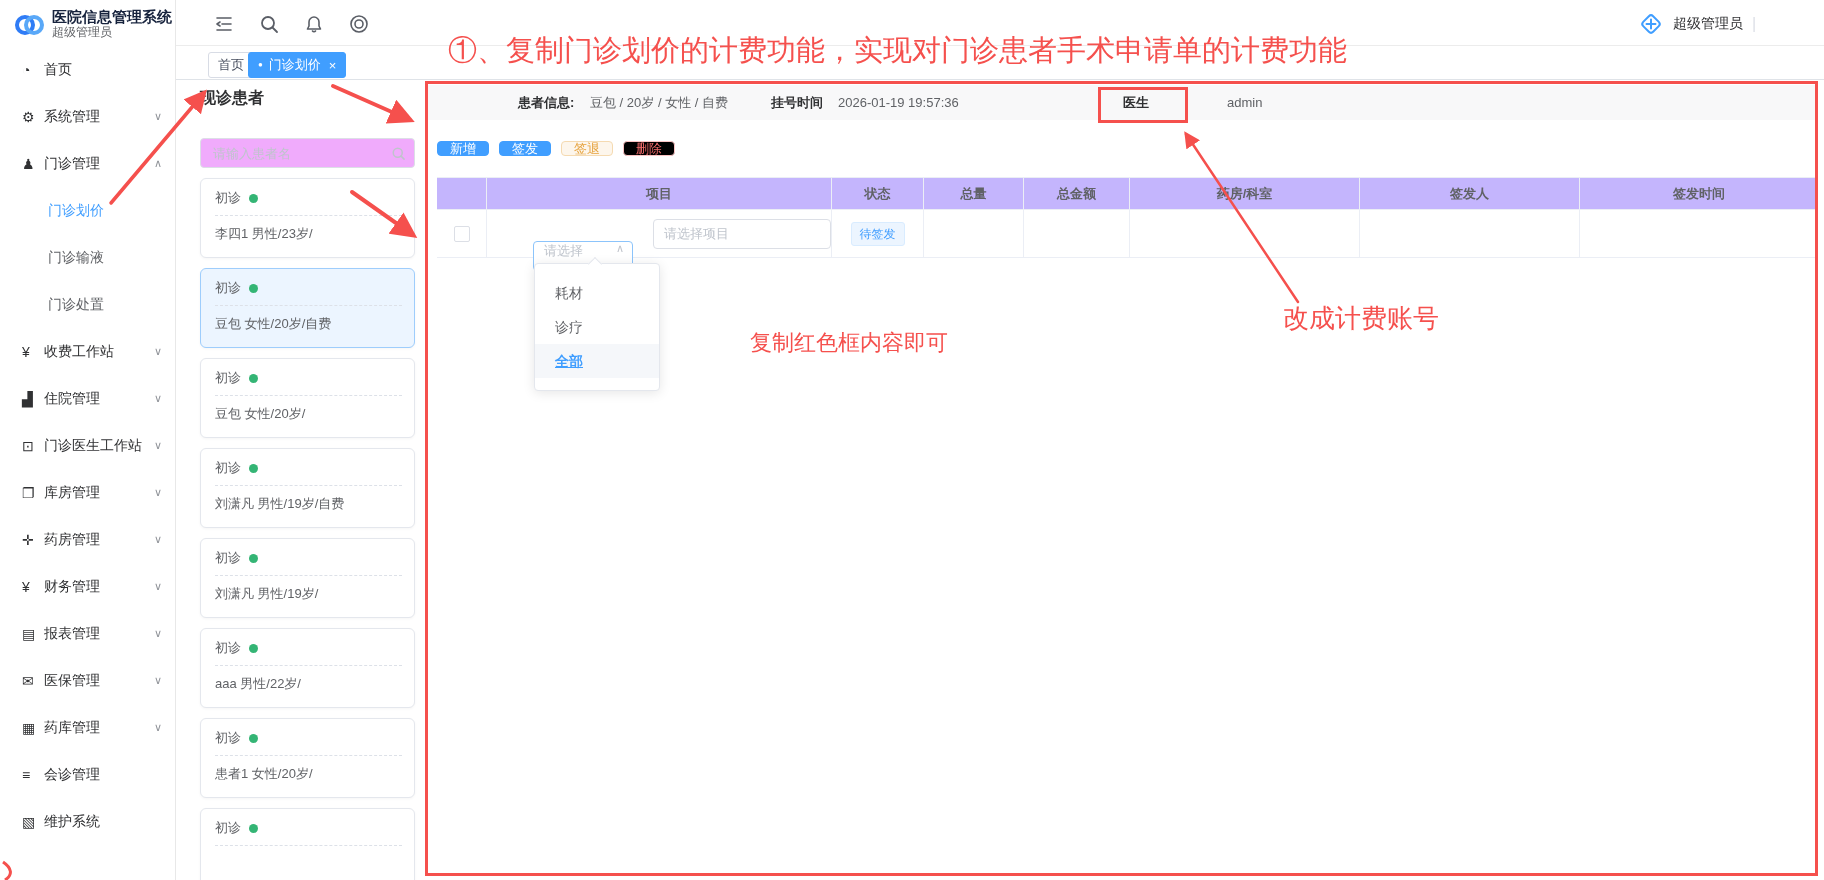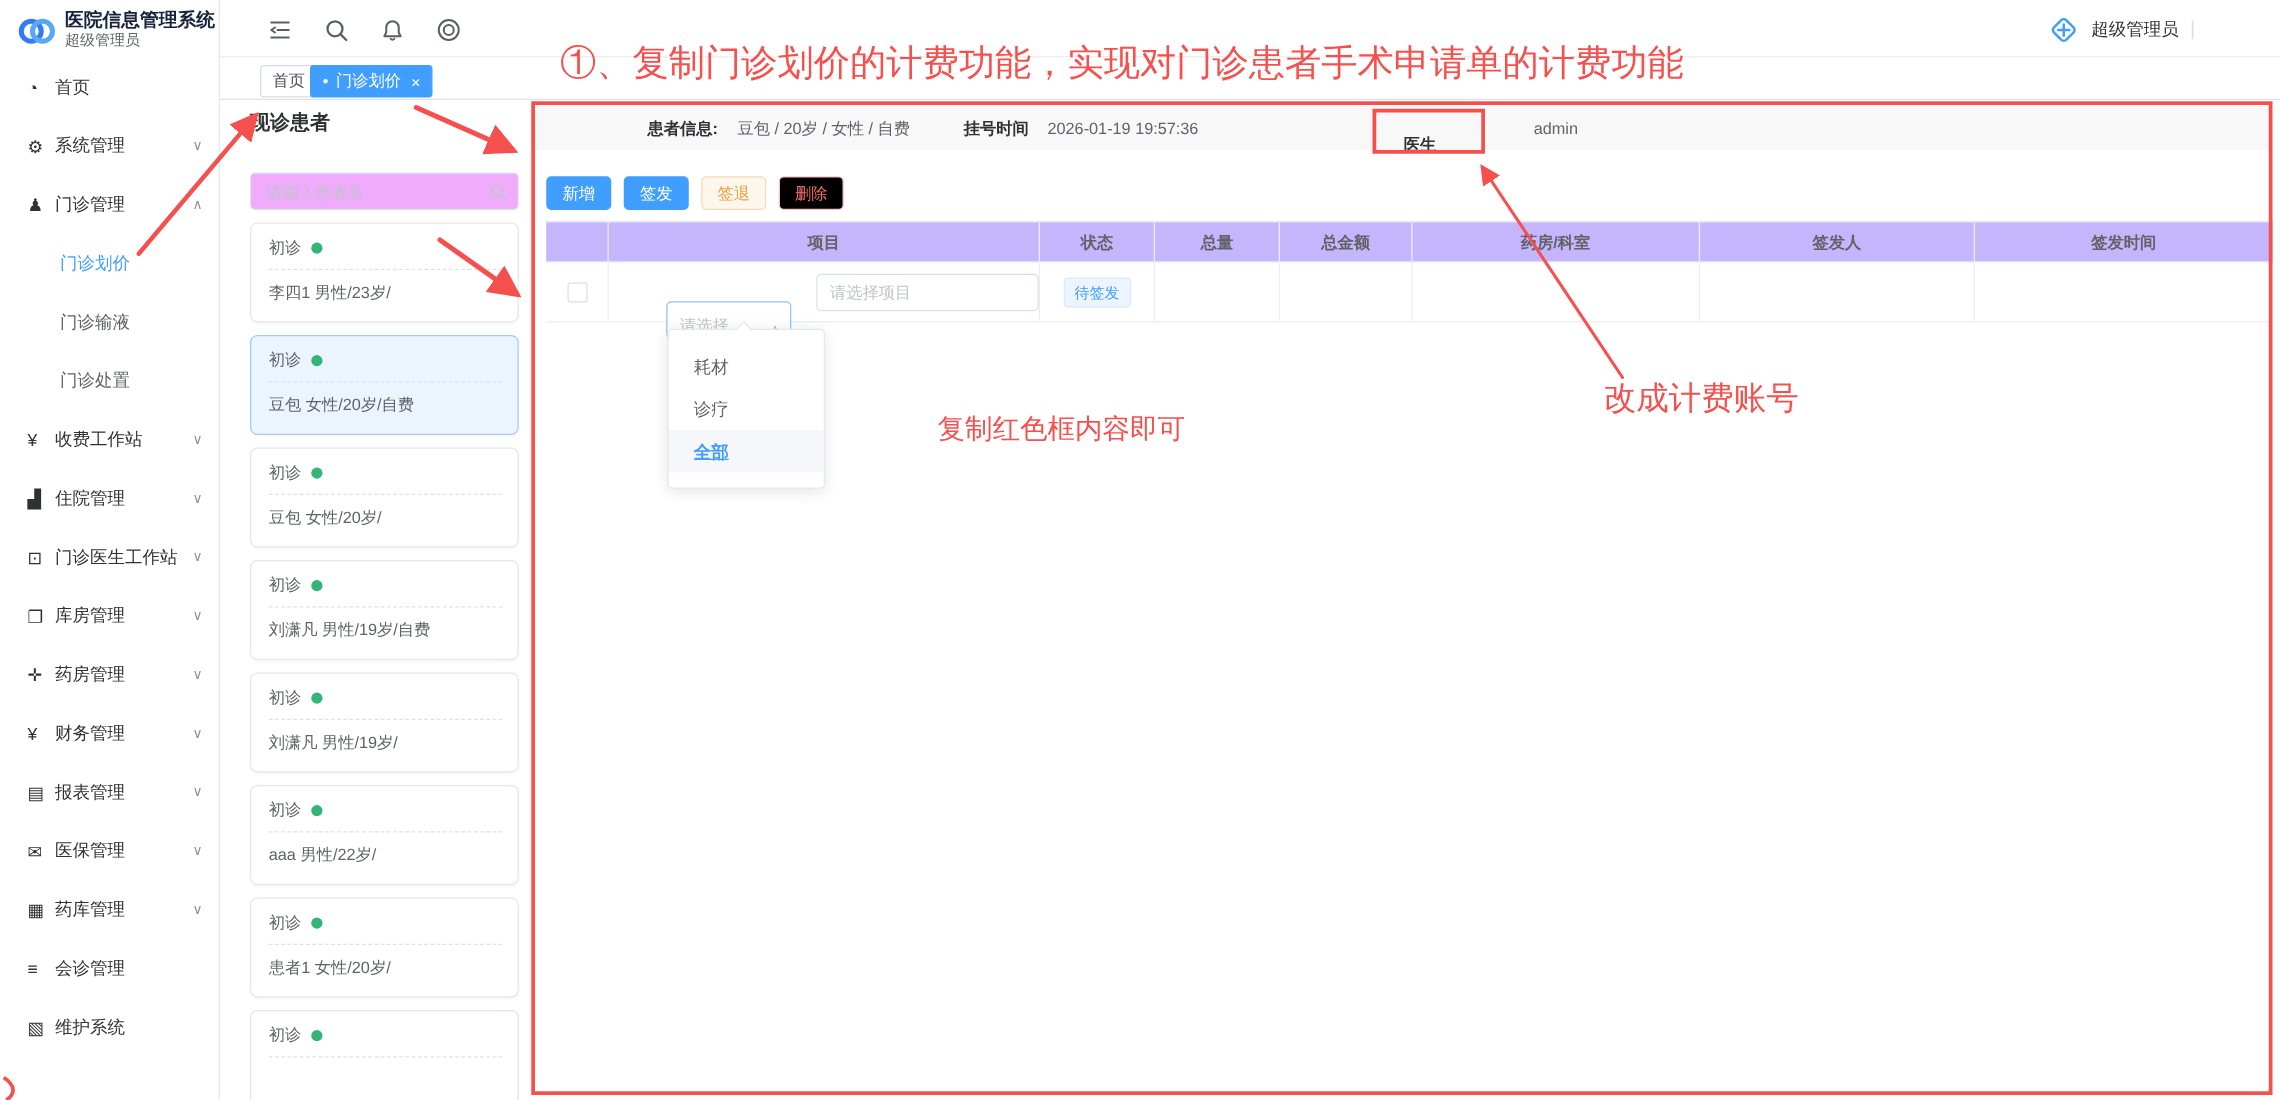--- a/index.html
+++ b/index.html
@@ -55,21 +55,21 @@
   .pcard-div{border-top:1px dashed #dde1e8;margin:8px 0 9px 0;}
   .pcard-name{font-size:13px;color:#606266;}
 
   
   .infobar{left:428px;top:85px;width:1388px;height:35px;background:#f8f8f9;}
   .ib{position:absolute;top:0;line-height:35px;font-size:13px;}
   .ib-label{font-weight:bold;color:#303133;}
   .ib-val{color:#606266;}
 
   .toolbar{left:437px;top:141px;display:flex;gap:10px;}
-  .btn{height:27px;box-sizing:border-box;border-radius:4px;font-size:13px;padding:0 12px;
+  .btn{height:15px;box-sizing:border-box;border-radius:4px;font-size:13px;padding:0 12px;
        display:flex;align-items:center;cursor:pointer;border:1px solid transparent;
        font-family:Liberation Serif, serif;}
   .btn-primary{background:#409eff;border-color:#409eff;color:#fff;}
   .btn-warn{background:#fdf6ec;border-color:#f5dab1;color:#e6a23c;}
   .btn-danger{background:#000000;border-color:#fbc4c4;color:#f56c6c;}
 
   .thead{left:437px;top:177px;width:1381px;height:33px;background:#c4b5fd;display:flex;
          border-top:1px solid #ebeef5;border-bottom:1px solid #ebeef5;box-sizing:border-box;}
   .thead > div{display:flex;align-items:center;justify-content:center;font-size:13px;font-weight:bold;
                color:#606266;box-sizing:border-box;border-right:1px solid #ebeef5;height:100%;}
@@ -82,21 +82,21 @@
   .cols > div:nth-of-type(2){width:345px;}
   .cols > div:nth-of-type(3){width:92px;justify-content:center;}
   .cols > div:nth-of-type(4){width:100px;}
   .cols > div:nth-of-type(5){width:106px;}
   .cols > div:nth-of-type(6){width:230px;}
   .cols > div:nth-of-type(7){width:220px;}
   .cols > div:nth-of-type(8){width:238px;}
   .trow .c-item{padding-left:46px;gap:20px;}
   .checkbox{width:14px;height:14px;border:1px solid #dcdfe6;border-radius:2px;background:#fff;cursor:pointer;}
   .sel{width:125px;height:30px;box-sizing:border-box;border:1px solid #8cc4fb;border-radius:4px;background:#fff;
-       display:flex;align-items:flex-end;padding:0 8px 0 10px;cursor:pointer;margin-top:44px;}
+       display:flex;align-items:flex-start;padding:0 8px 0 10px;cursor:pointer;margin-top:44px;}
   .sel-ph{flex:1;font-size:13px;color:#bfc4cc;}
   .sel-chev{font-size:11px;color:#c0c4cc;}
   .itm-input{width:178px;height:30px;box-sizing:border-box;border:1px solid #dcdfe6;border-radius:4px;
              font-size:13px;color:#606266;padding:0 10px;outline:none;font-family:"Liberation Sans",sans-serif;}
   .itm-input::placeholder{color:#bfc4cc;}
   .tag{height:22px;line-height:22px;padding:0 8px;border-radius:3px;background:#ecf5ff;
        border:1px solid #d9ecff;color:#409eff;font-size:12px;box-sizing:content-box;}
 
   .dropdown{left:534px;top:263px;width:124px;background:#fff;border:1px solid #e4e7ed;border-radius:4px;
             box-shadow:0 2px 12px rgba(0,0,0,.1);padding:12px 0;z-index:20;}
@@ -356,21 +356,21 @@
       <div class="pcard-div"></div>
       <div class="pcard-name"></div>
     </div>
   </div>
 
 <div class="abs infobar">
   <span class="ib ib-label" style="left:90px;">患者信息:</span>
   <span class="ib ib-val" style="left:162px;">豆包 / 20岁 / 女性 / 自费</span>
   <span class="ib ib-label" style="left:343px;">挂号时间</span>
   <span class="ib ib-val" style="left:410px;">2026-01-19 19:57:36</span>
-  <span class="ib ib-label" style="left:695px;margin-top:13px;">医生</span>
+  <span class="ib ib-label" style="left:695px;">医生</span>
   <span class="ib ib-val" style="left:799px;">admin</span>
 </div>
 
 <div class="abs toolbar">
   <div class="btn btn-primary">新增</div>
   <div class="btn btn-primary">签发</div>
   <div class="btn btn-warn">签退</div>
   <div class="btn btn-danger">删除</div>
 </div>
 

